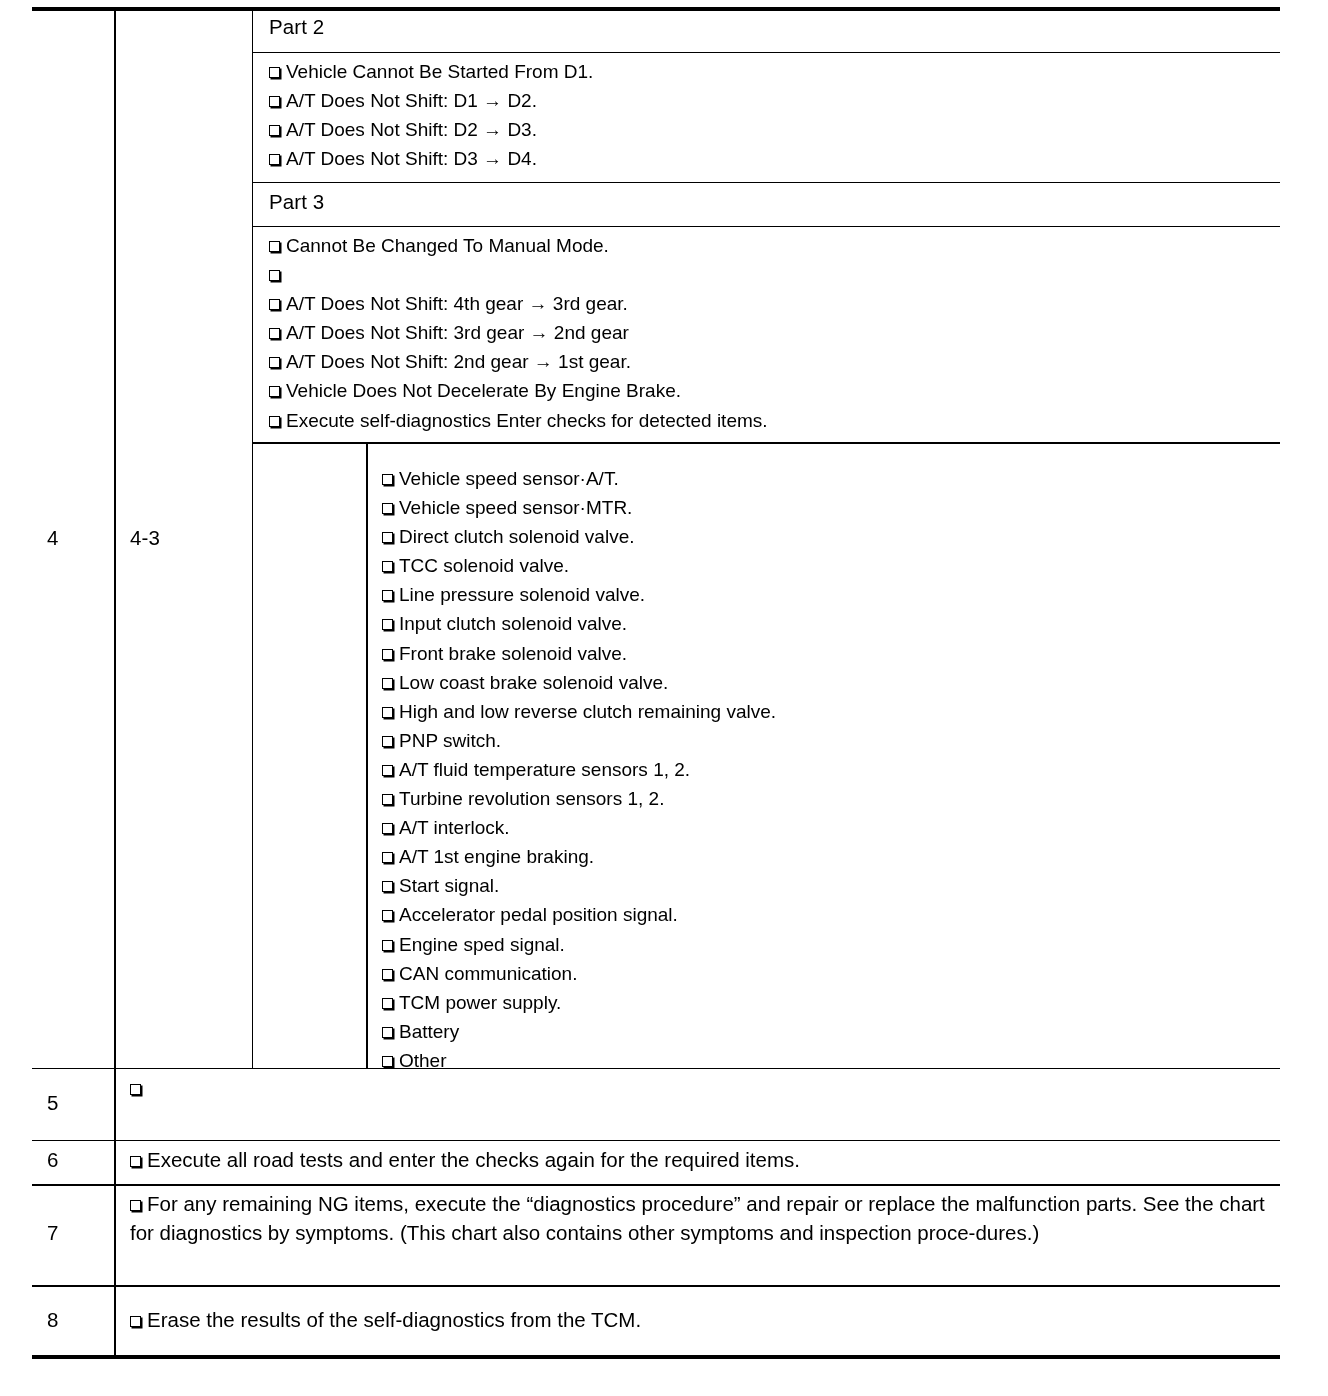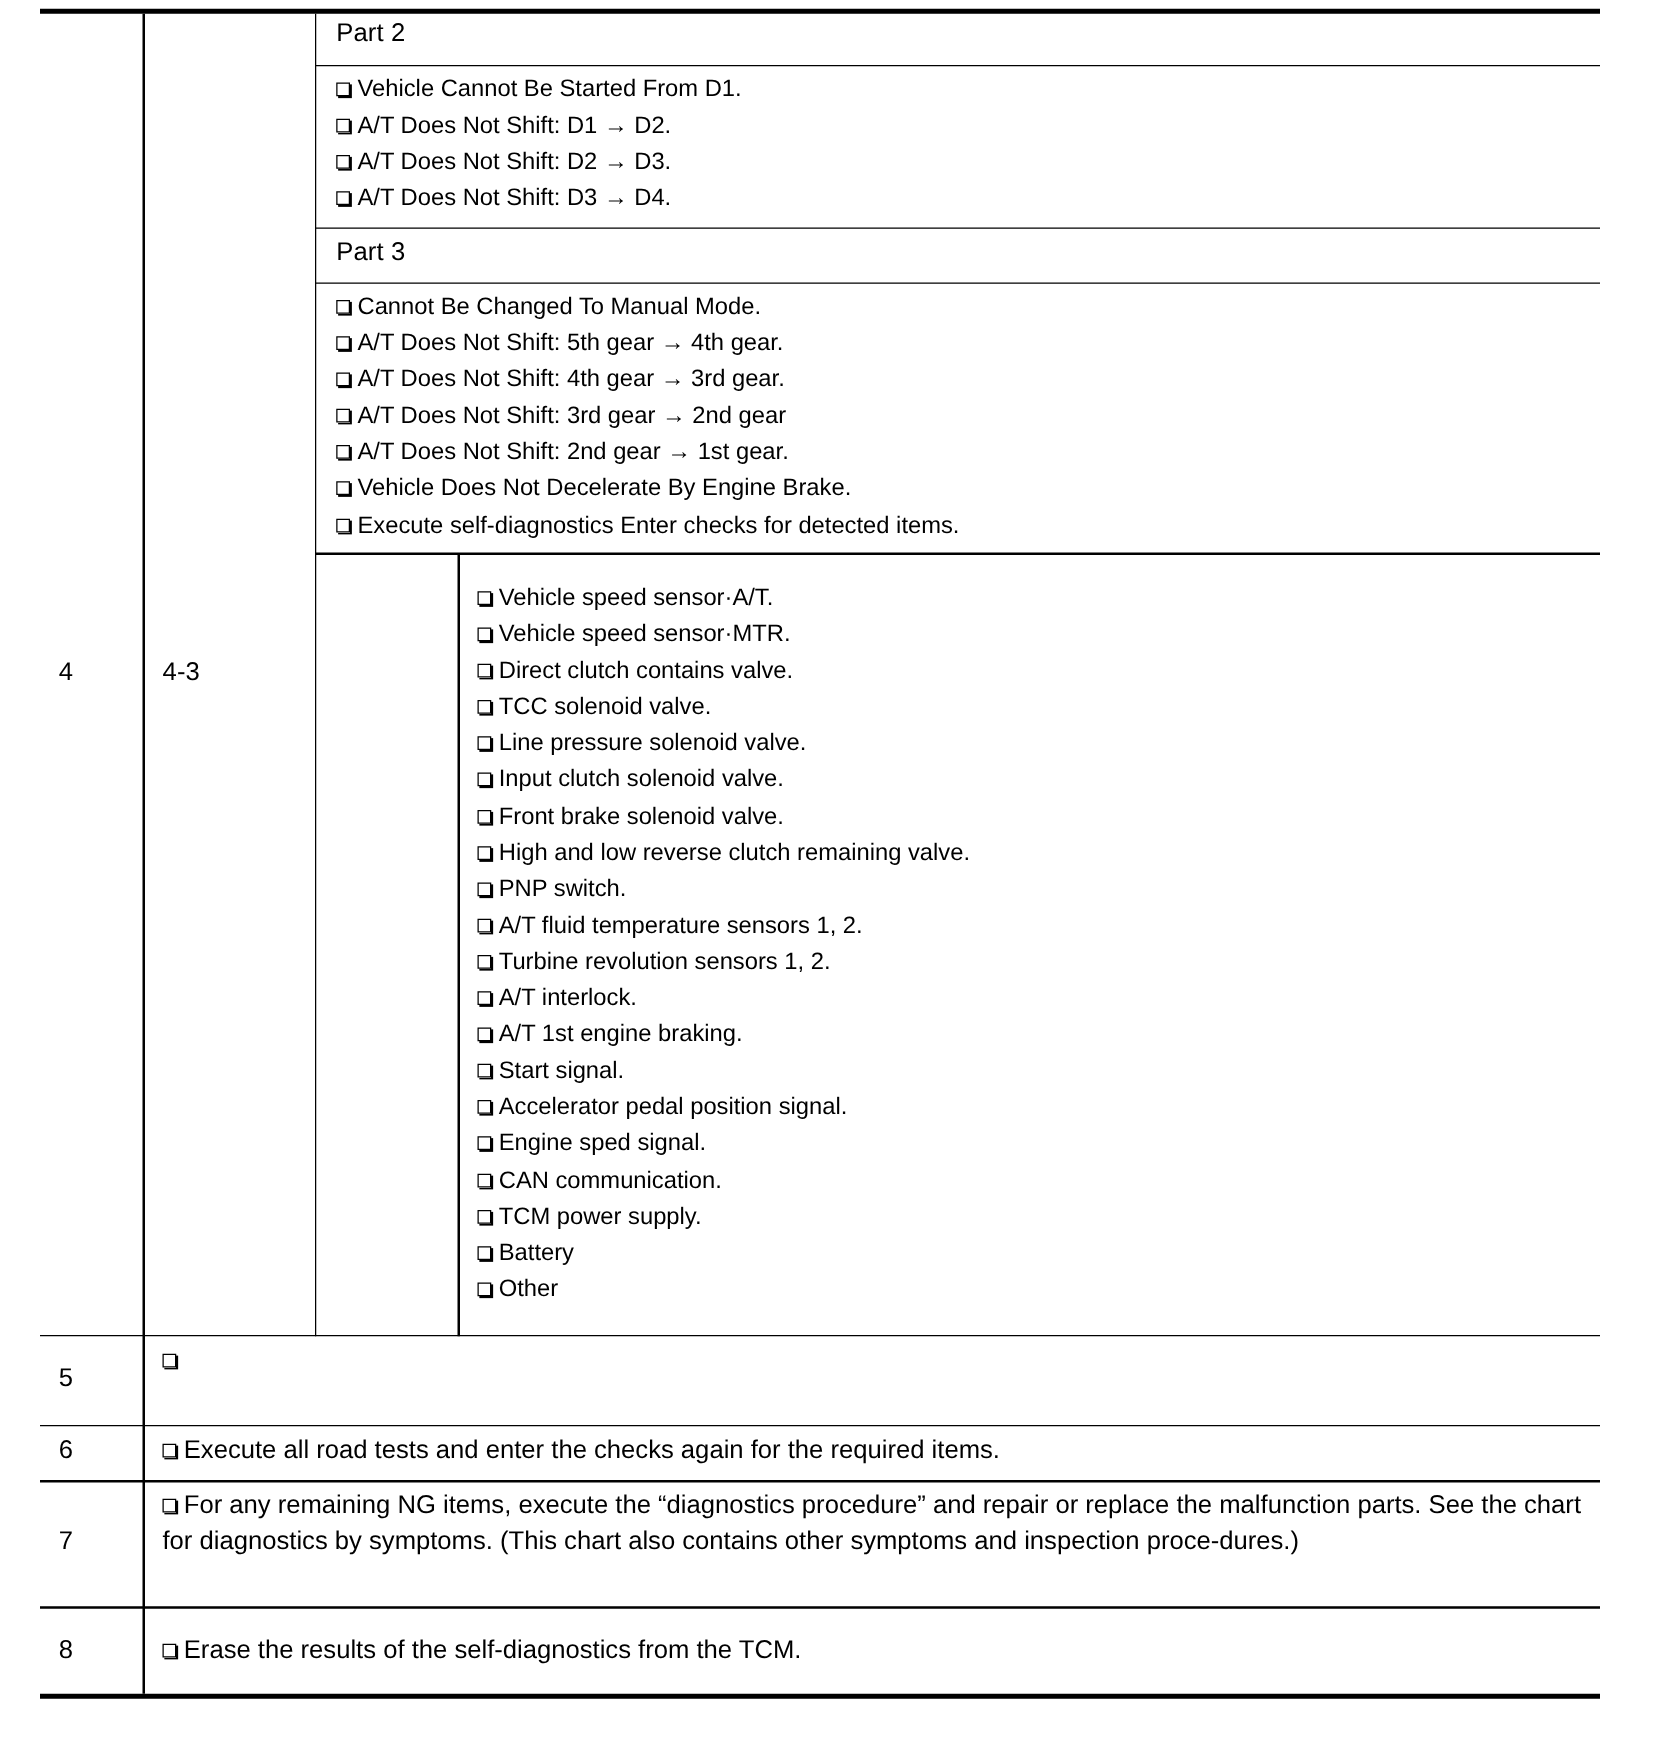--- a/index.html
+++ b/index.html
@@ -49,36 +49,37 @@
   <div class="list" style="left:269px; top:57px;" id="part2-list">
       <div class="item"><span class="cb"></span><span>Vehicle Cannot Be Started From D1.</span></div>
       <div class="item"><span class="cb"></span><span>A/T Does Not Shift: D1 → D2.</span></div>
       <div class="item"><span class="cb"></span><span>A/T Does Not Shift: D2 → D3.</span></div>
       <div class="item"><span class="cb"></span><span>A/T Does Not Shift: D3 → D4.</span></div>
     </div>
 
   <div class="txt" style="left:269px; top:187px;">Part 3</div>
   <div class="list" style="left:269px; top:231px;" id="part3-list">
       <div class="item"><span class="cb"></span><span>Cannot Be Changed To Manual Mode.</span></div>
-      <div class="item"><span class="cb"></span><span>A/T Does Not Shift: 5th gear → 4th gear.</span></div>
+      <div class="item"><span class="cb"></span></div>
       <div class="item"><span class="cb"></span><span>A/T Does Not Shift: 4th gear → 3rd gear.</span></div>
       <div class="item"><span class="cb"></span><span>A/T Does Not Shift: 3rd gear → 2nd gear</span></div>
       <div class="item"><span class="cb"></span><span>A/T Does Not Shift: 2nd gear → 1st gear.</span></div>
       <div class="item"><span class="cb"></span><span>Vehicle Does Not Decelerate By Engine Brake.</span></div>
       <div class="item"><span class="cb"></span><span>Execute self-diagnostics   Enter checks for detected items.</span></div>
     </div>
 
   <div class="list" style="left:382px; top:464px;" id="detected-list">
       <div class="item"><span class="cb"></span><span>Vehicle speed sensor·A/T.</span></div>
       <div class="item"><span class="cb"></span><span>Vehicle speed sensor·MTR.</span></div>
-      <div class="item"><span class="cb"></span><span>Direct clutch contains valve.</span></div>
+      <div class="item"><span class="cb"></span><span>Direct clutch solenoid valve.</span></div>
       <div class="item"><span class="cb"></span><span>TCC solenoid valve.</span></div>
       <div class="item"><span class="cb"></span><span>Line pressure solenoid valve.</span></div>
       <div class="item"><span class="cb"></span><span>Input clutch solenoid valve.</span></div>
       <div class="item"><span class="cb"></span><span>Front brake solenoid valve.</span></div>
+      <div class="item"><span class="cb"></span><span>Low coast brake solenoid valve.</span></div>
       <div class="item"><span class="cb"></span><span>High and low reverse clutch remaining valve.</span></div>
       <div class="item"><span class="cb"></span><span>PNP switch.</span></div>
       <div class="item"><span class="cb"></span><span>A/T fluid temperature sensors 1, 2.</span></div>
       <div class="item"><span class="cb"></span><span>Turbine revolution sensors 1, 2.</span></div>
       <div class="item"><span class="cb"></span><span>A/T interlock.</span></div>
       <div class="item"><span class="cb"></span><span>A/T 1st engine braking.</span></div>
       <div class="item"><span class="cb"></span><span>Start signal.</span></div>
       <div class="item"><span class="cb"></span><span>Accelerator pedal position signal.</span></div>
       <div class="item"><span class="cb"></span><span>Engine sped signal.</span></div>
       <div class="item"><span class="cb"></span><span>CAN communication.</span></div>

